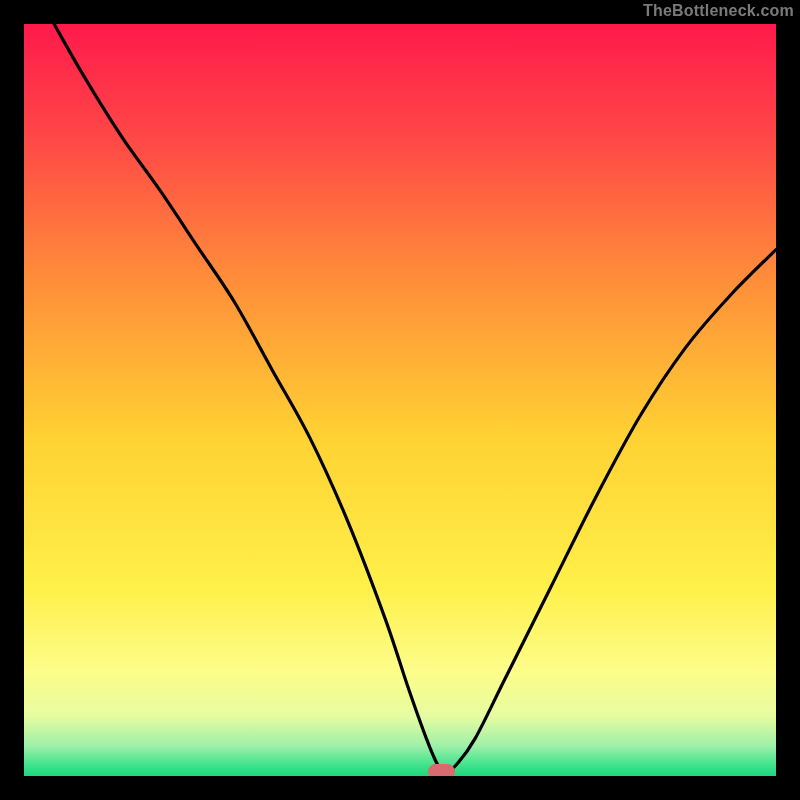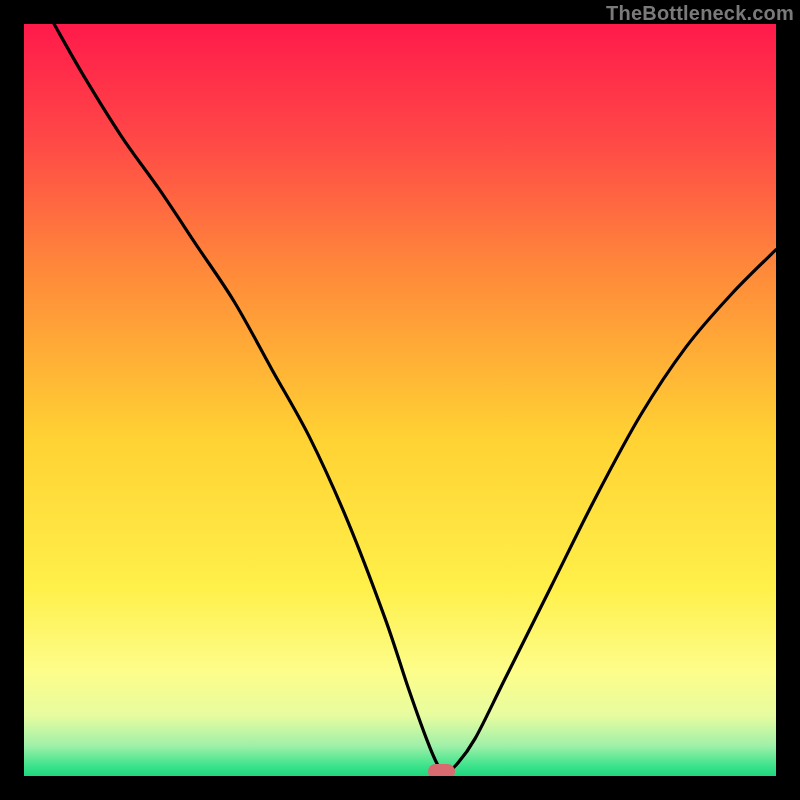--- a/index.html
+++ b/index.html
@@ -39,21 +39,21 @@
     top: 0;
     width: 752px;
     height: 752px;
     pointer-events: none;
   }
   .watermark {
     position: absolute;
     top: 2px;
     right: 6px;
     font-family: Arial, Helvetica, sans-serif;
-    font-size: 20px;
+    font-size: 16px;
     font-weight: 600;
     color: #7a7a7a;
     letter-spacing: 0.2px;
     user-select: none;
   }
   .marker {
     position: absolute;
     background: #d96a6f;
     border-radius: 10px;
   }

